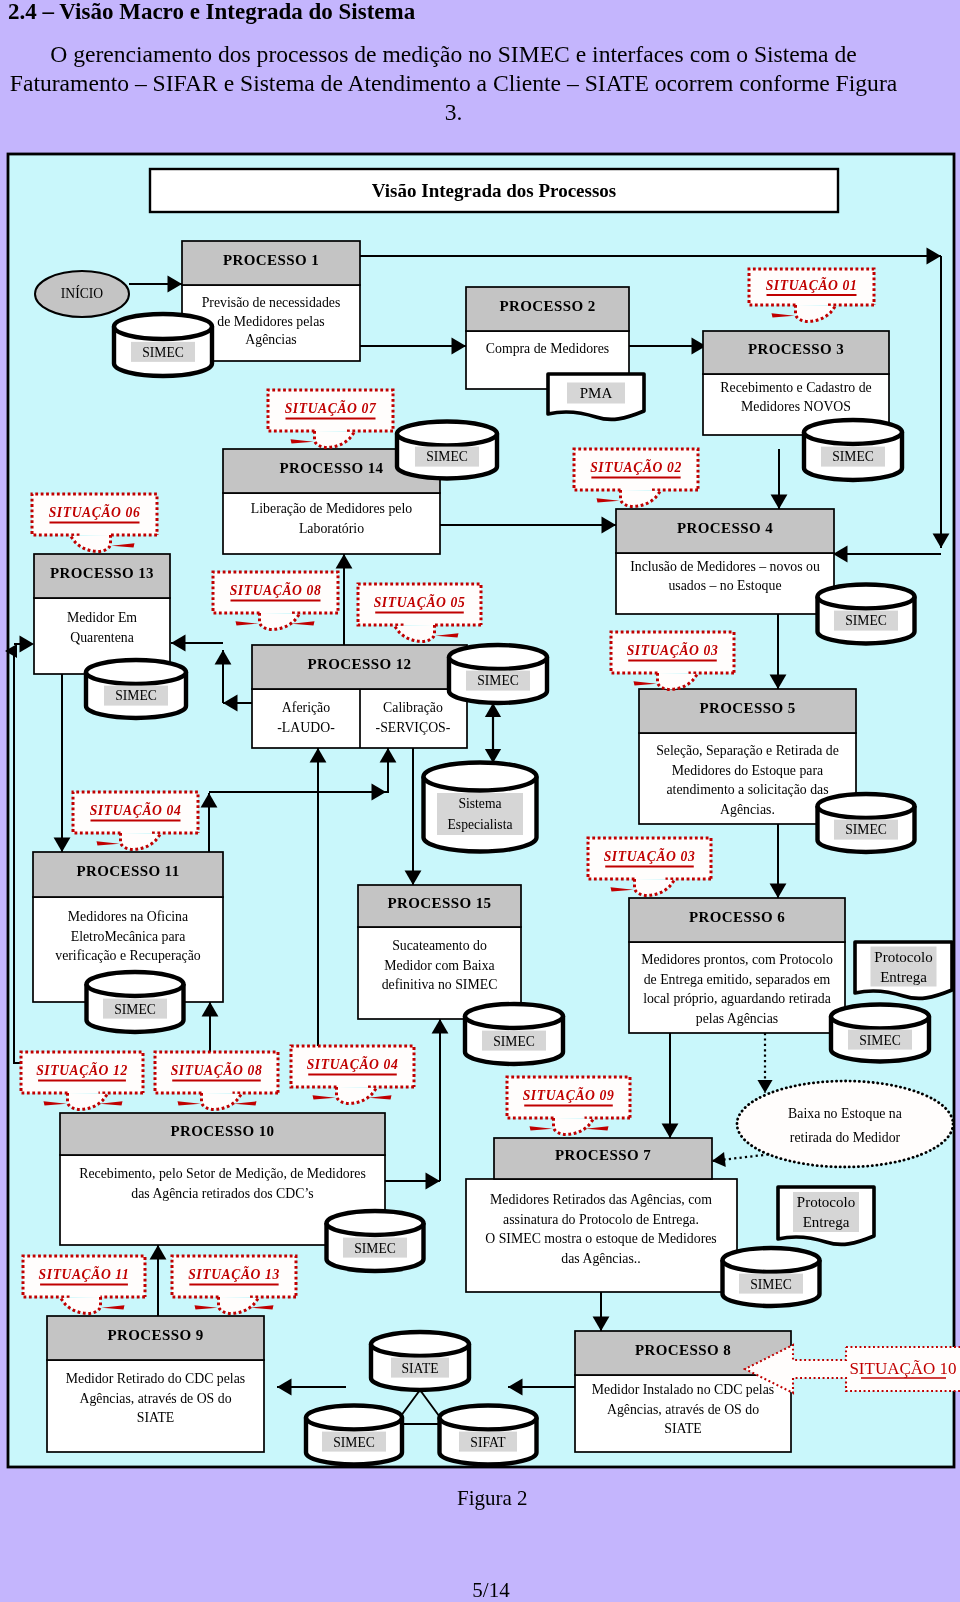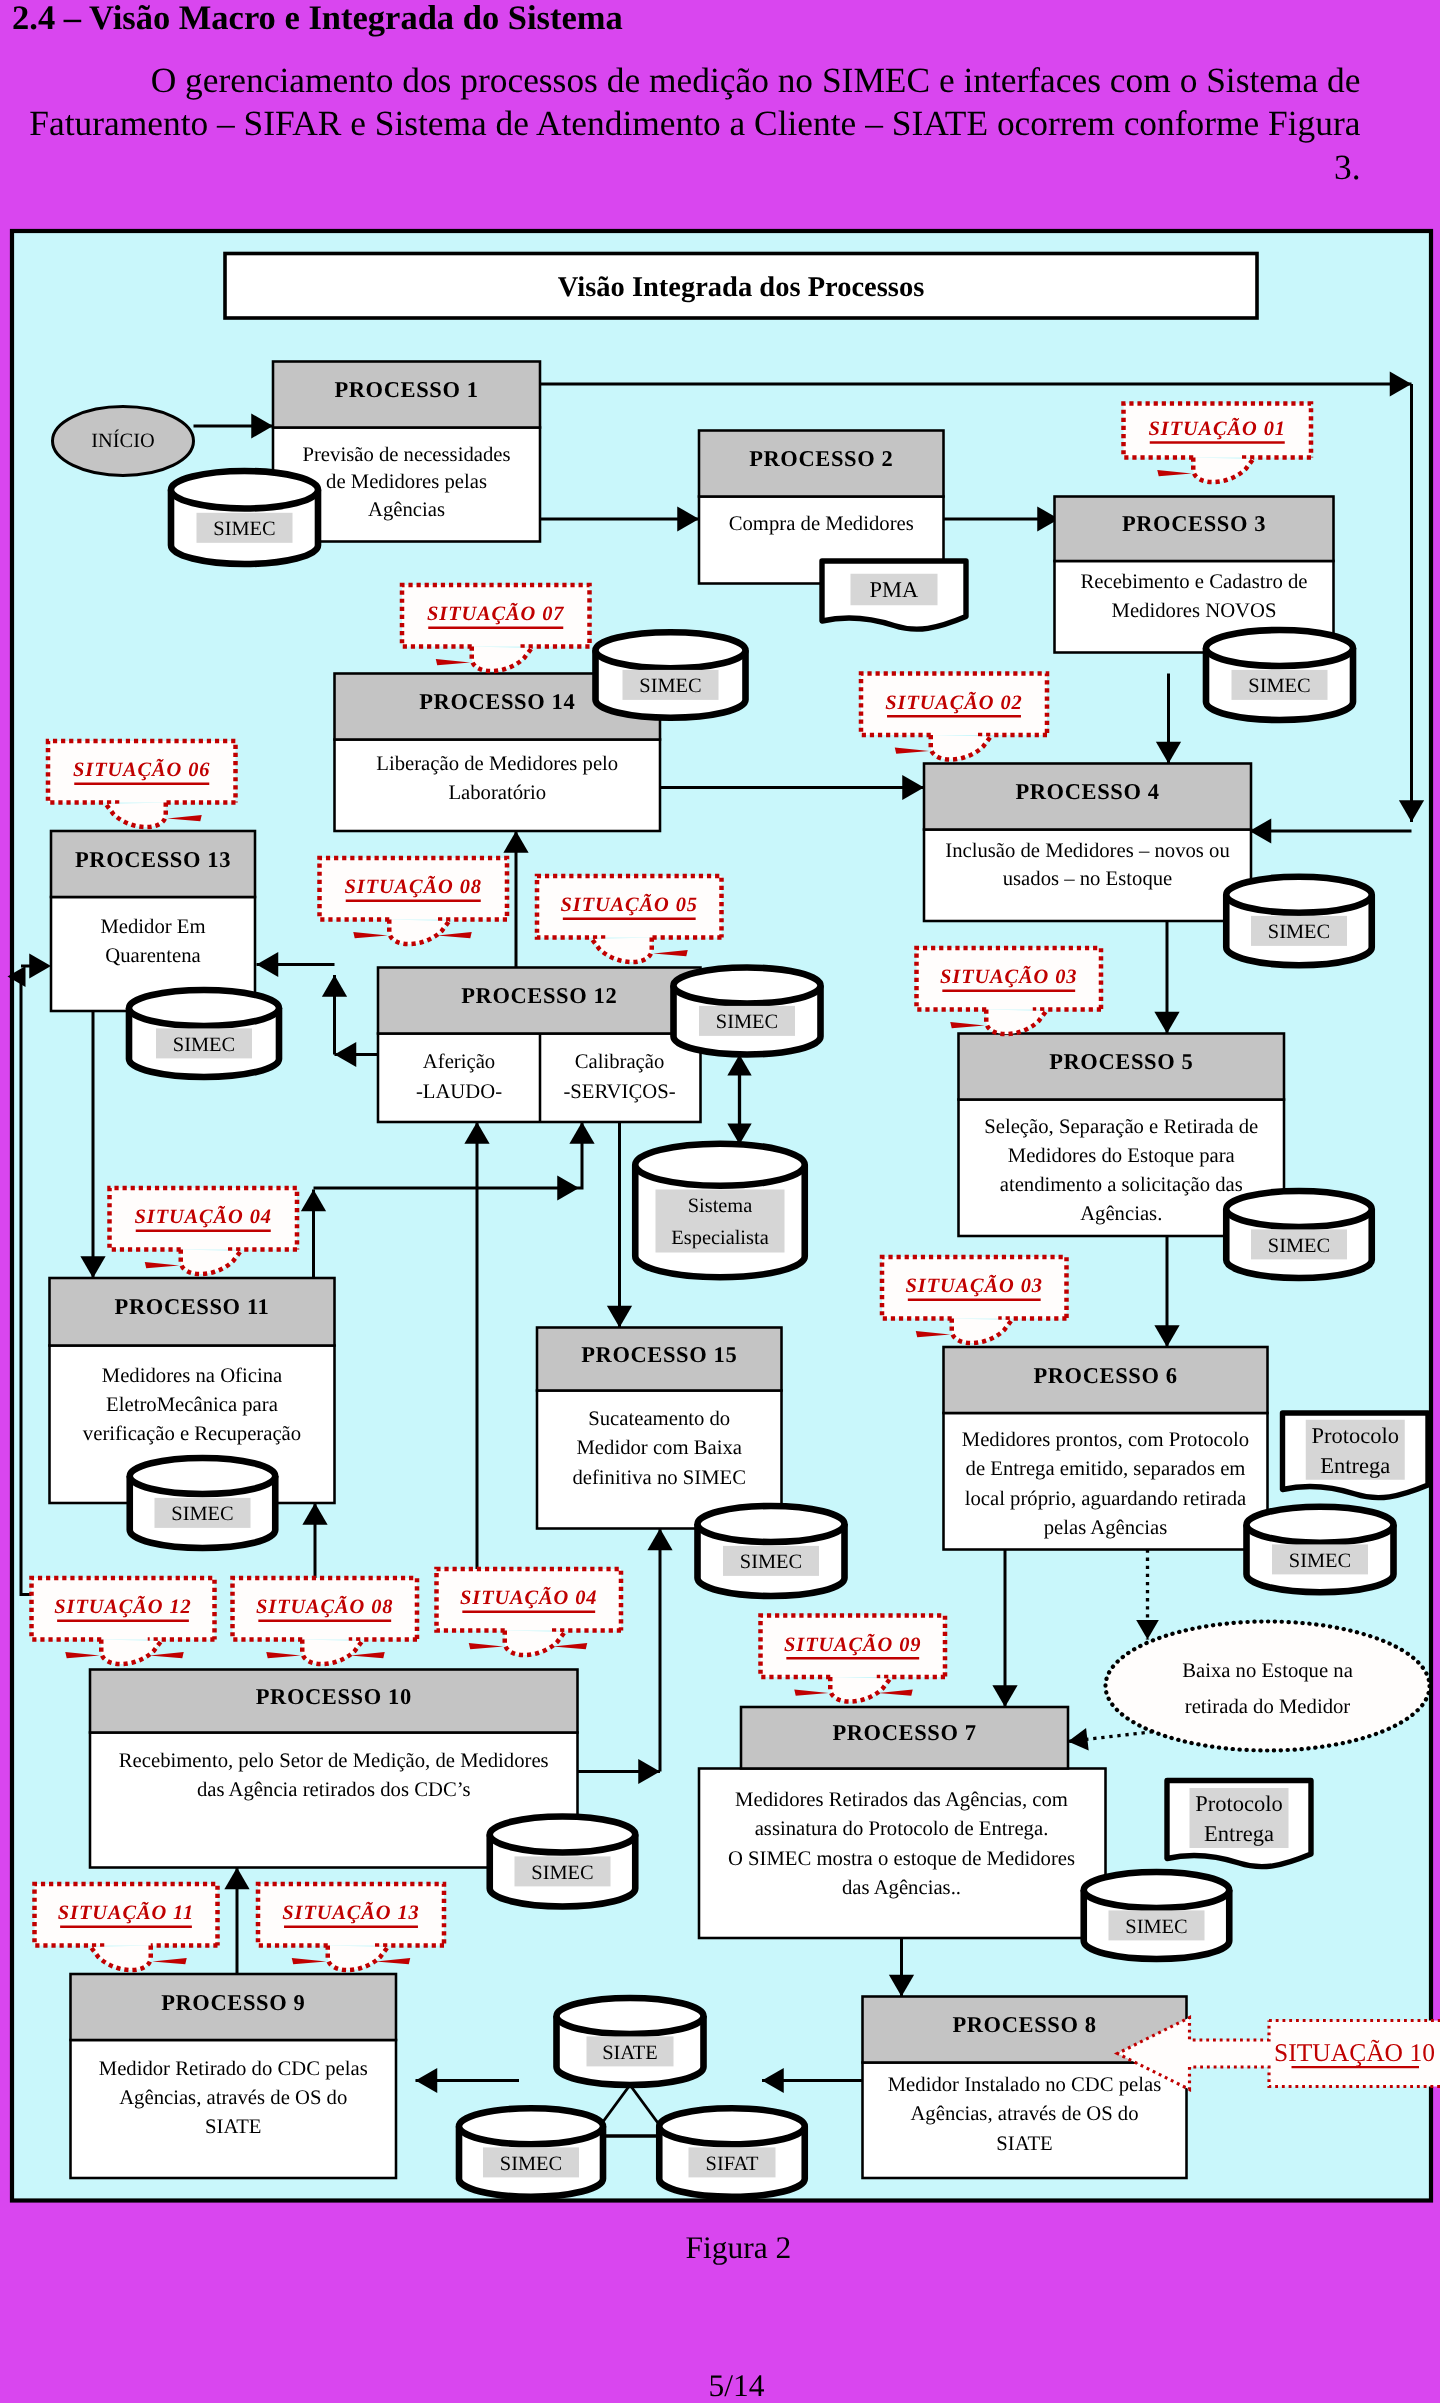--- a/index.html
+++ b/index.html
@@ -1,20 +1,20 @@
 <!DOCTYPE html>
 <html><head>
 <meta charset="utf-8">
 <title>Visao Macro</title>
 <style>
   html,body{margin:0;padding:0;background:#ffffff;}
   body{width:960px;height:1602px;font-family:"Liberation Serif",serif;-webkit-font-smoothing:antialiased;}
-  .page{position:relative;width:960px;height:1602px;overflow:hidden;background:#d946ef;}
+  .page{position:relative;width:960px;height:1602px;overflow:hidden;background:#c4b5fd;}
   .hdr{position:absolute;left:8px;top:-1px;width:930px;font-family:"Liberation Serif",serif;font-weight:bold;font-size:23px;color:#000;letter-spacing:0px;white-space:nowrap;}
-  .para{position:absolute;left:0px;top:40px;width:907px;font-family:"Liberation Serif",serif;font-size:23.6px;color:#000;line-height:29px;text-align:right;white-space:pre-line;}
+  .para{position:absolute;left:0px;top:40px;width:907px;font-family:"Liberation Serif",serif;font-size:23.6px;color:#000;line-height:29px;text-align:center;white-space:pre-line;}
   .figcap{position:absolute;font-family:"Liberation Serif",serif;font-size:21px;color:#000;}
   #diagram{position:absolute;left:0;top:0;}
   #diagram text{font-family:"Liberation Serif",serif;}
   .dtitle{font-family:"Liberation Serif",serif;font-weight:bold;font-size:19px;text-anchor:middle;fill:#000;}
   .ptitle{font-family:"Liberation Sans",sans-serif;font-weight:bold;text-anchor:middle;fill:#000;letter-spacing:0.4px;}
   .pbody{font-family:"Liberation Serif",serif;text-anchor:middle;fill:#000;font-size:13.8px;}
   .dblabel{font-family:"Liberation Serif",serif;text-anchor:middle;fill:#000;}
   .inicio{font-family:"Liberation Serif",serif;font-size:13.6px;text-anchor:middle;fill:#000;}
   .sitxt{font-family:"Liberation Serif",serif;font-style:italic;font-weight:bold;text-anchor:middle;fill:#c00000;letter-spacing:0.6px;}
   .sitxt2{font-family:"Liberation Serif",serif;text-anchor:middle;fill:#c00000;}

